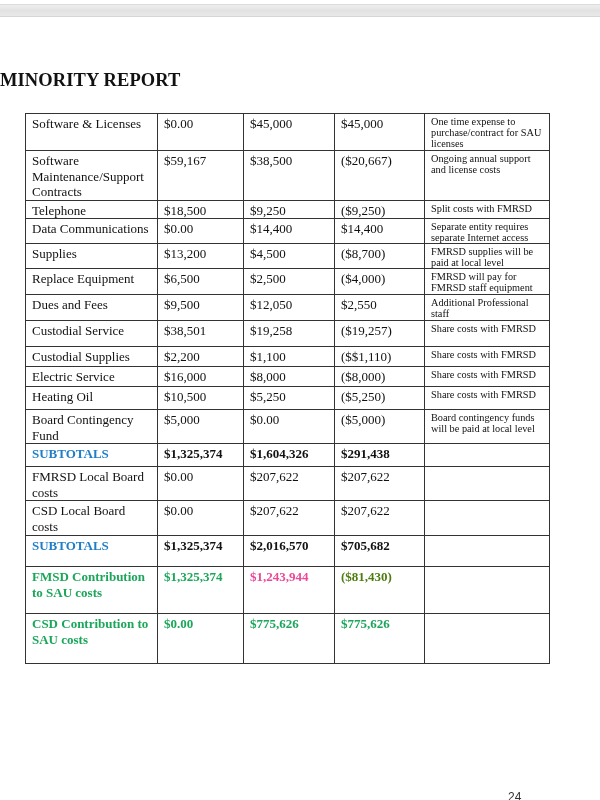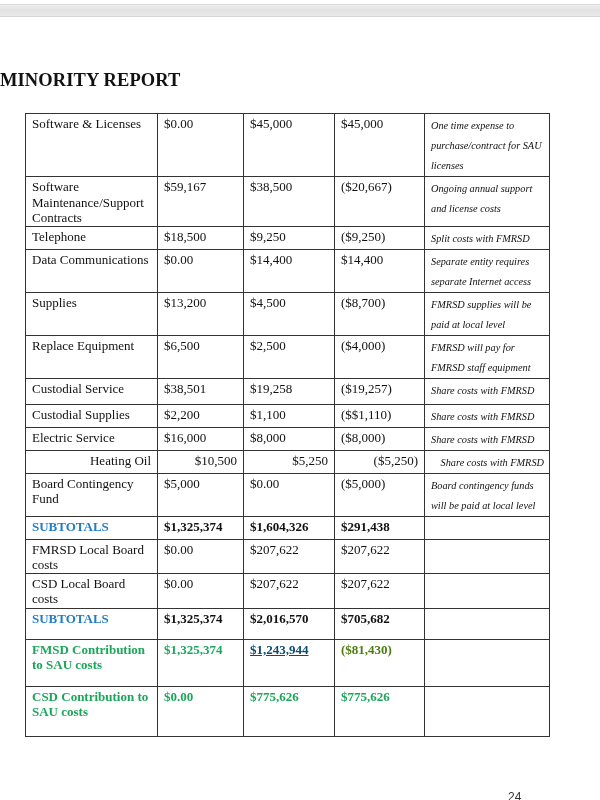--- a/index.html
+++ b/index.html
@@ -38,23 +38,22 @@
     }
     table.report td {
       border: 1.3px solid #333333;
       vertical-align: top;
       padding: 2px 6px 0 6px;
       font-size: 13px;
       line-height: 15.5px;
       overflow: hidden;
     }
     table.report td.note {
-      font-style: italic;
       font-size: 10.3px;
-      line-height: 20px;
+      line-height: 11px;
       padding: 2px 5px 0 6px;
     }
     .bold { font-weight: bold; }
     .blue { color: #1f7ec7; font-weight: bold; }
     .green { color: #1ba65a; font-weight: bold; }
     .page-number {
       position: absolute;
       left: 508px;
       top: 790px;
       font-family: "Liberation Sans", sans-serif;
@@ -114,41 +113,48 @@
         <td class="note">FMRSD supplies will be paid at local level</td>
       </tr>
       <tr style="height: 26px;">
         <td>Replace Equipment</td>
         <td>$6,500</td>
         <td>$2,500</td>
         <td>($4,000)</td>
         <td class="note">FMRSD will pay for FMRSD staff equipment</td>
       </tr>
       <tr style="height: 26px;">
+        <td>Dues and Fees</td>
+        <td>$9,500</td>
+        <td>$12,050</td>
+        <td>$2,550</td>
+        <td class="note">Additional Professional staff</td>
+      </tr>
+      <tr style="height: 26px;">
         <td>Custodial Service</td>
         <td>$38,501</td>
         <td>$19,258</td>
         <td>($19,257)</td>
         <td class="note">Share costs with FMRSD</td>
       </tr>
       <tr style="height: 20px;">
         <td>Custodial Supplies</td>
         <td>$2,200</td>
         <td>$1,100</td>
         <td>($$1,110)</td>
         <td class="note">Share costs with FMRSD</td>
       </tr>
       <tr style="height: 20px;">
         <td>Electric Service</td>
         <td>$16,000</td>
         <td>$8,000</td>
         <td>($8,000)</td>
         <td class="note">Share costs with FMRSD</td>
       </tr>
-      <tr style="height: 23px; text-align: right;">
+      <tr style="height: 23px;">
         <td>Heating Oil</td>
         <td>$10,500</td>
         <td>$5,250</td>
         <td>($5,250)</td>
         <td class="note">Share costs with FMRSD</td>
       </tr>
       <tr style="height: 31px;">
         <td>Board Contingency Fund</td>
         <td>$5,000</td>
         <td>$0.00</td>
@@ -179,21 +185,21 @@
       <tr style="height: 31px;">
         <td class="blue" style="color: rgb(31, 126, 199);">SUBTOTALS</td>
         <td class="bold">$1,325,374</td>
         <td class="bold">$2,016,570</td>
         <td class="bold">$705,682</td>
         <td class="note bold"></td>
       </tr>
       <tr style="height: 47px;">
         <td class="green" style="color: rgb(27, 166, 90);">FMSD Contribution to SAU costs</td>
         <td class="green" style="color: rgb(27, 166, 90);">$1,325,374</td>
-        <td class="green" style="color: #0c4a6e; text-decoration: underline;">$1,243,944</td>
+        <td class="green" style="color: #ec4899;">$1,243,944</td>
         <td class="green" style="color: #4d7c0f;">($81,430)</td>
         <td class="note green" style="color: rgb(27, 166, 90);"></td>
       </tr>
       <tr style="height: 50px;">
         <td class="green" style="color: rgb(27, 166, 90); margin-left: 13px;">CSD Contribution to SAU costs</td>
         <td class="green" style="color: rgb(27, 166, 90);">$0.00</td>
         <td class="green" style="color: rgb(27, 166, 90);">$775,626</td>
         <td class="green" style="color: rgb(27, 166, 90);">$775,626</td>
         <td class="note green" style="color: rgb(27, 166, 90);"></td>
       </tr>

